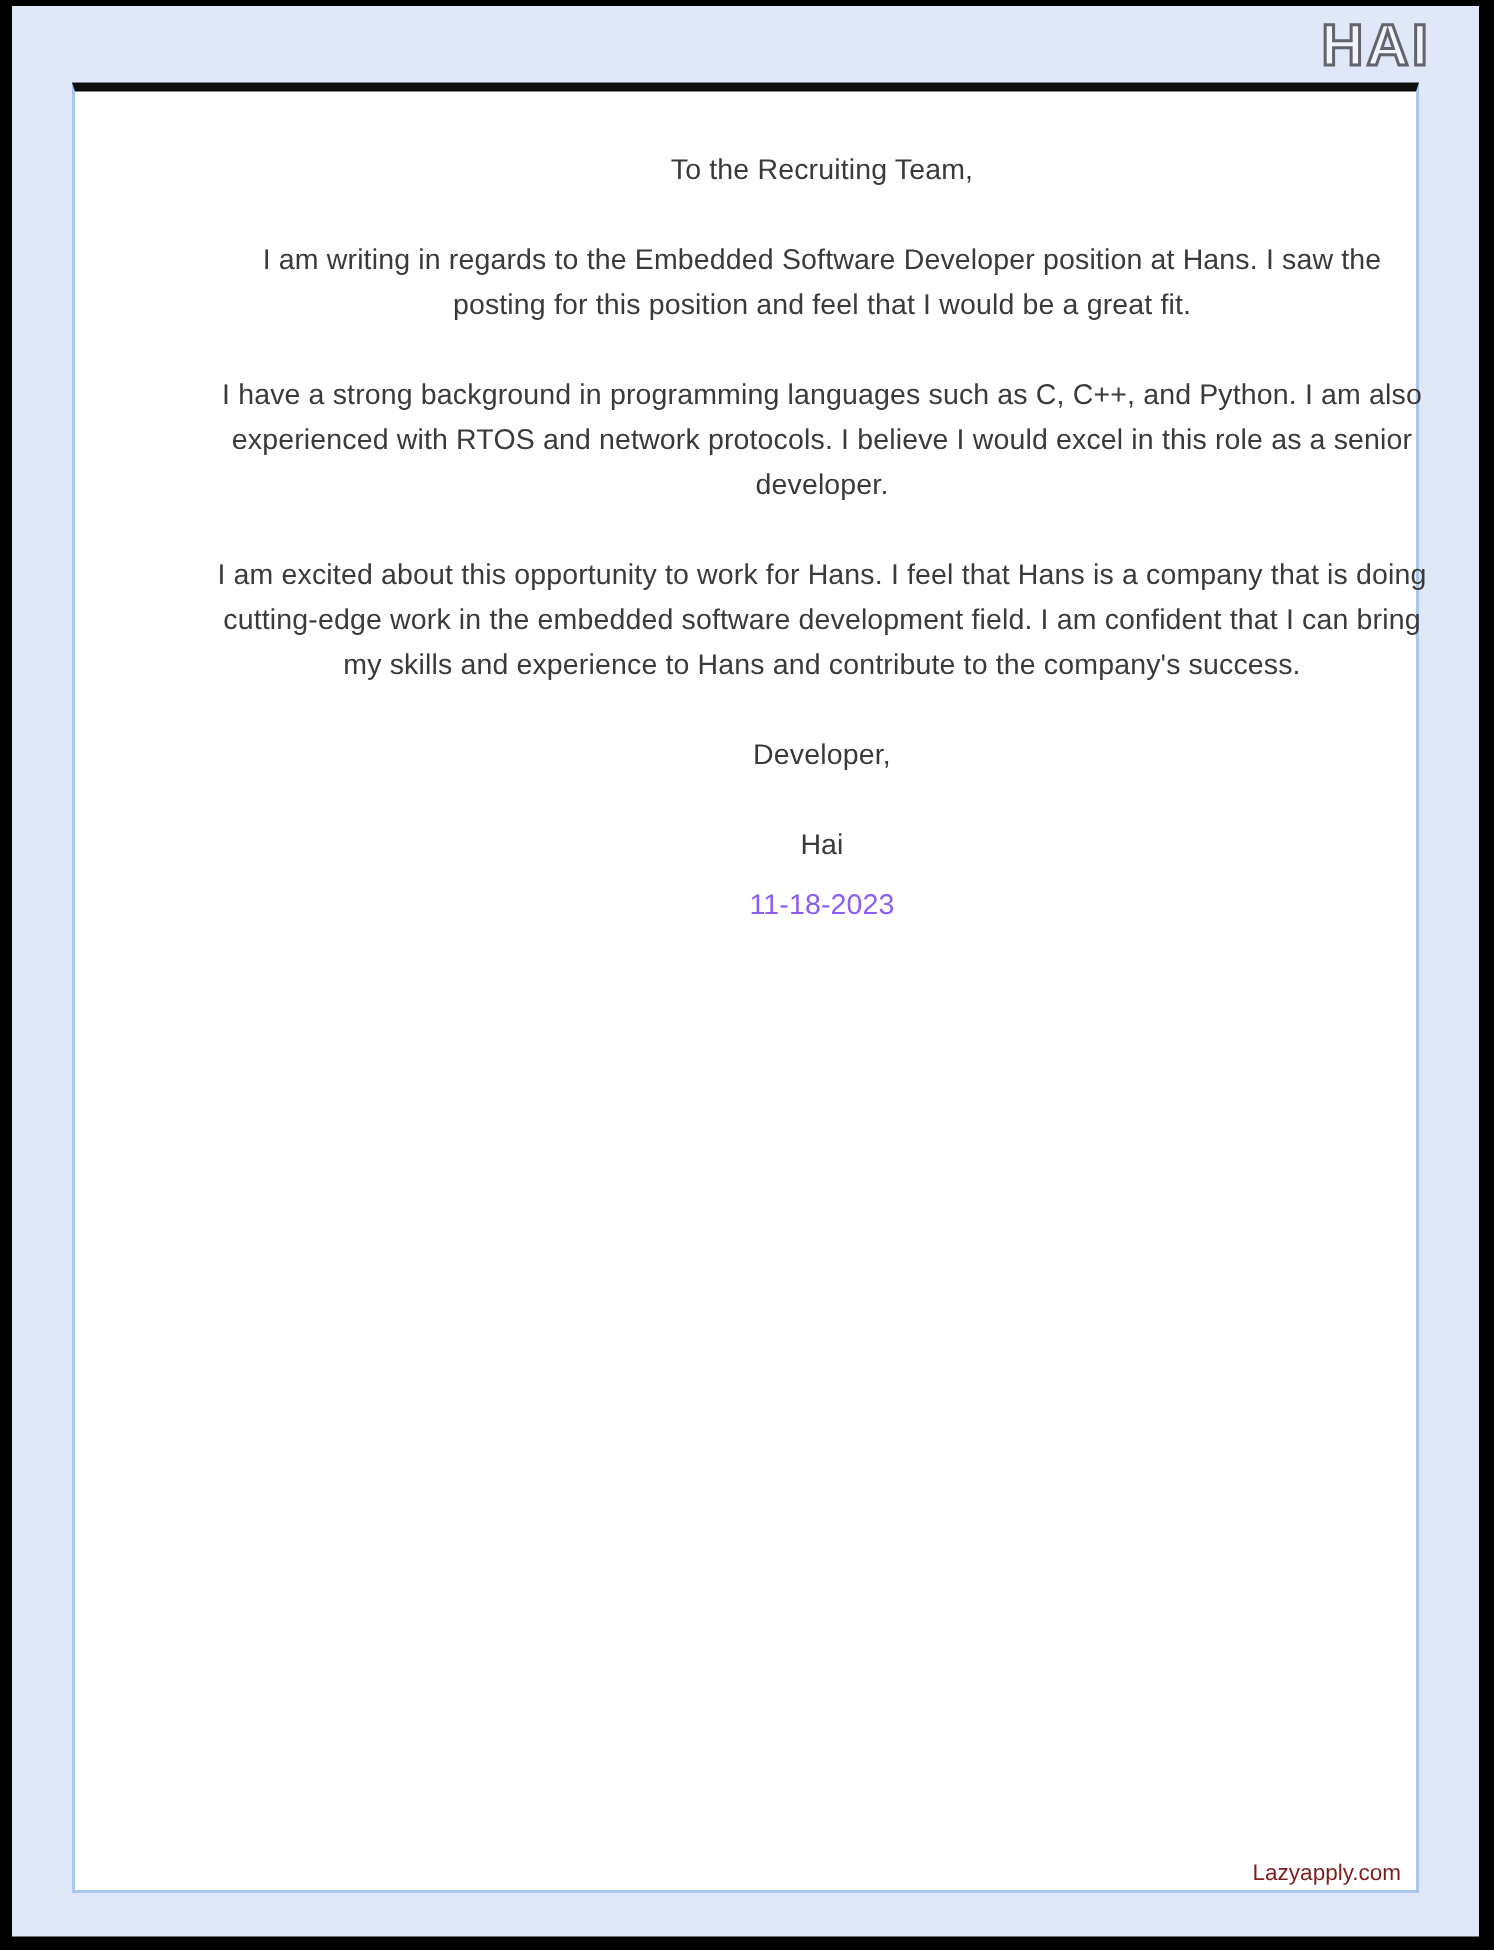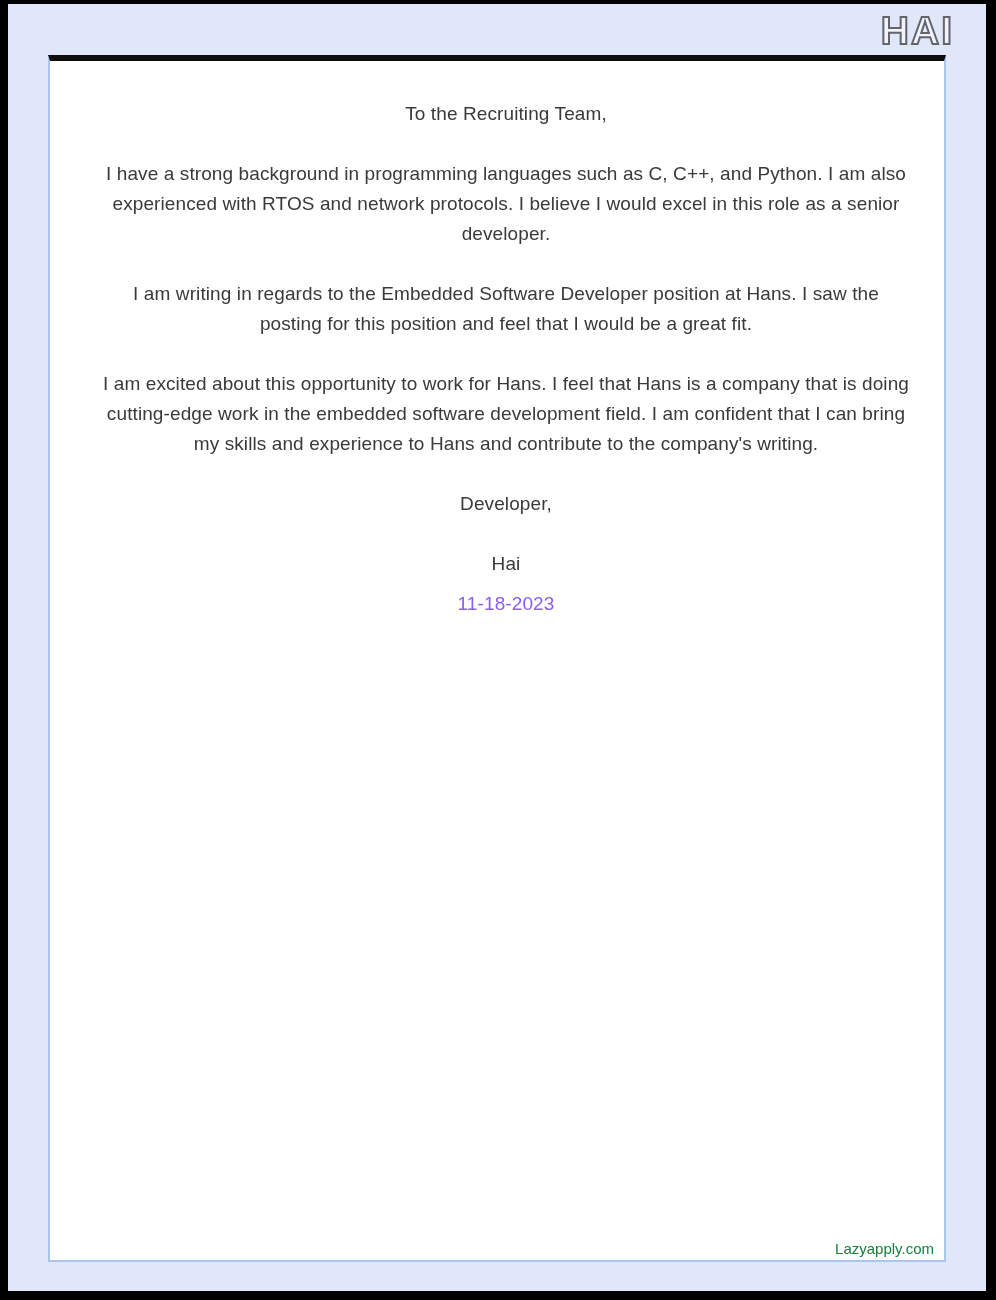--- a/index.html
+++ b/index.html
@@ -40,20 +40,21 @@
     left: 40px;
     right: 40px;
     top: 51px;
     bottom: 29px;
     background: #ffffff;
     border-top: 6px solid #0e0e0e;
     border-left: 2px solid #a9c6ee;
     border-right: 2px solid #a9c6ee;
     border-bottom: 2px solid #a9c6ee;
     box-sizing: border-box;
+    padding-left: 42px;
   }
   .letter-content {
     padding: 38px 40px 0 51px;
     width: 810px;
     box-sizing: content-box;
     color: #3a3a3c;
     font-size: 19px;
     line-height: 30px;
     font-weight: 400;
     letter-spacing: 0.1px;
@@ -66,41 +67,41 @@
   }
   .letter-content p.date {
     color: #8b5cf6;
     margin-bottom: 0;
   }
   .watermark {
     position: absolute;
     right: 10px;
     bottom: 2px;
     font-size: 15px;
-    color: #15803d;
+    color: #7f1d1d;
     line-height: 1.2;
   }
 </style>
 </head>
 <body>
 
 <div class="canvas">
 
   <div class="logo">HAI</div>
 
   <div class="document">
 
     <div class="letter-content">
       <p>To the Recruiting Team,</p>
 
+      <p>I am writing in regards to the Embedded Software Developer position at Hans. I saw the posting for this position and feel that I would be a great fit.</p>
+
       <p>I have a strong background in programming languages such as C, C++, and Python. I am also experienced with RTOS and network protocols. I believe I would excel in this role as a senior developer.</p>
 
-      <p>I am writing in regards to the Embedded Software Developer position at Hans. I saw the posting for this position and feel that I would be a great fit.</p>
-
-      <p>I am excited about this opportunity to work for Hans. I feel that Hans is a company that is doing cutting-edge work in the embedded software development field. I am confident that I can bring my skills and experience to Hans and contribute to the company's writing.</p>
+      <p>I am excited about this opportunity to work for Hans. I feel that Hans is a company that is doing cutting-edge work in the embedded software development field. I am confident that I can bring my skills and experience to Hans and contribute to the company's success.</p>
 
 
       <p>Developer,</p>
 
       <p class="signature">Hai</p>
 
       <p class="date">11-18-2023</p>
     </div>
 
     <div class="watermark">Lazyapply.com</div>

